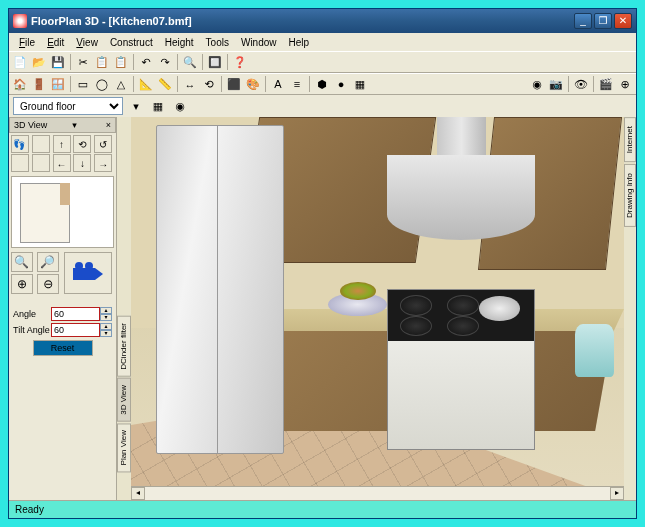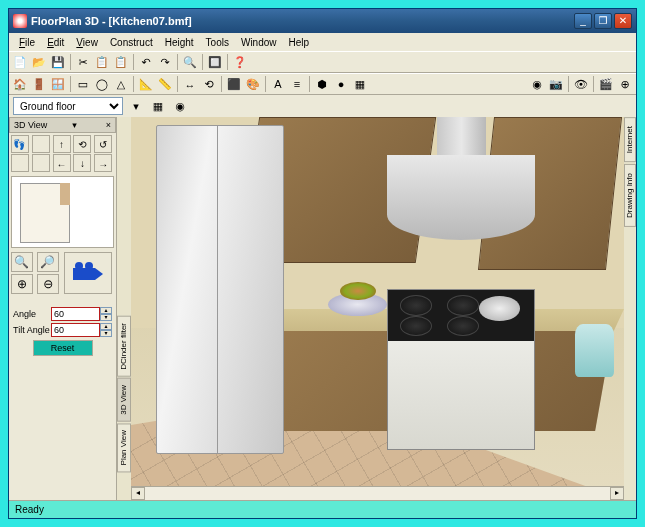--- a/index.html
+++ b/index.html
@@ -34,21 +34,21 @@
 .cam-icon { width: 30px; height: 22px; position: relative; }
 .cam-body { width: 22px; height: 12px; background: #1a4cc9; position: absolute; left: 0; top: 6px; }
 .cam-lens { width: 0; height: 0; border-top: 6px solid transparent; border-bottom: 6px solid transparent; border-left: 8px solid #1a4cc9; position: absolute; left: 22px; top: 6px; }
 .cam-reel { width: 8px; height: 8px; border-radius: 50%; background: #1a4cc9; position: absolute; top: 0; }
 .props { padding: 2px 4px; margin-top: 8px; }
 .proprow { display: flex; align-items: center; height: 16px; font-size: 9px; }
 .proprow .lbl { width: 38px; }
 .proprow input { flex: 1; width: 40px; height: 14px; border: 1px solid #b91c1c; font-size: 9px; padding: 0 2px; }
 .spinbtns { display: flex; flex-direction: column; width: 12px; }
 .spinbtns .sp { height: 7px; border: 1px solid #7f9db9; background: #ece9d8; font-size: 6px; line-height: 5px; text-align: center; cursor: pointer; }
-.resetbtn { width: 60px; height: 16px; margin: 2px auto; display: block; border: 1px solid #aca899; background: #14b8a6; font-size: 9px; cursor: pointer; }
+.resetbtn { width: 60px; height: 16px; margin: 2px auto; display: block; border: 1px solid #aca899; background: #0369a1; font-size: 9px; cursor: pointer; }
 .viewport { flex: 1; position: relative; background: #e8e4cc; overflow: hidden; }
 .vtabs { position: absolute; left: 0; top: 0; bottom: 0; width: 14px; display: flex; flex-direction: column; justify-content: flex-end; gap: 1px; padding-bottom: 28px;}
 .vtab { writing-mode: vertical-rl; transform: rotate(180deg); font-size: 8px; padding: 6px 1px; background: #ece9d8; border: 1px solid #aca899; cursor: pointer; }
 .vtab.active { background: #d6d3c4; }
 .rtabs { position: absolute; right: 0; top: 0; bottom: 0; width: 12px; display: flex; flex-direction: column; }
 .rtab { writing-mode: vertical-rl; transform: rotate(180deg); font-size: 8px; padding: 8px 0; background: #ece9d8; border: 1px solid #aca899; cursor: pointer; margin-bottom:2px;}
 .scene { position: absolute; left: 14px; right: 12px; top: 0; bottom: 0; background: linear-gradient(180deg, #d4c9a0 0%, #e5dcc0 100%); overflow:hidden;}
 
 .wall-back { position: absolute; left: 0; right: 0; top: 0; height: 55%; background: #e1d6b3; }
 .cabinet { position: absolute; background: linear-gradient(135deg, #9a7a4e, #7a5e3a); border: 1px solid #5a4228; }

